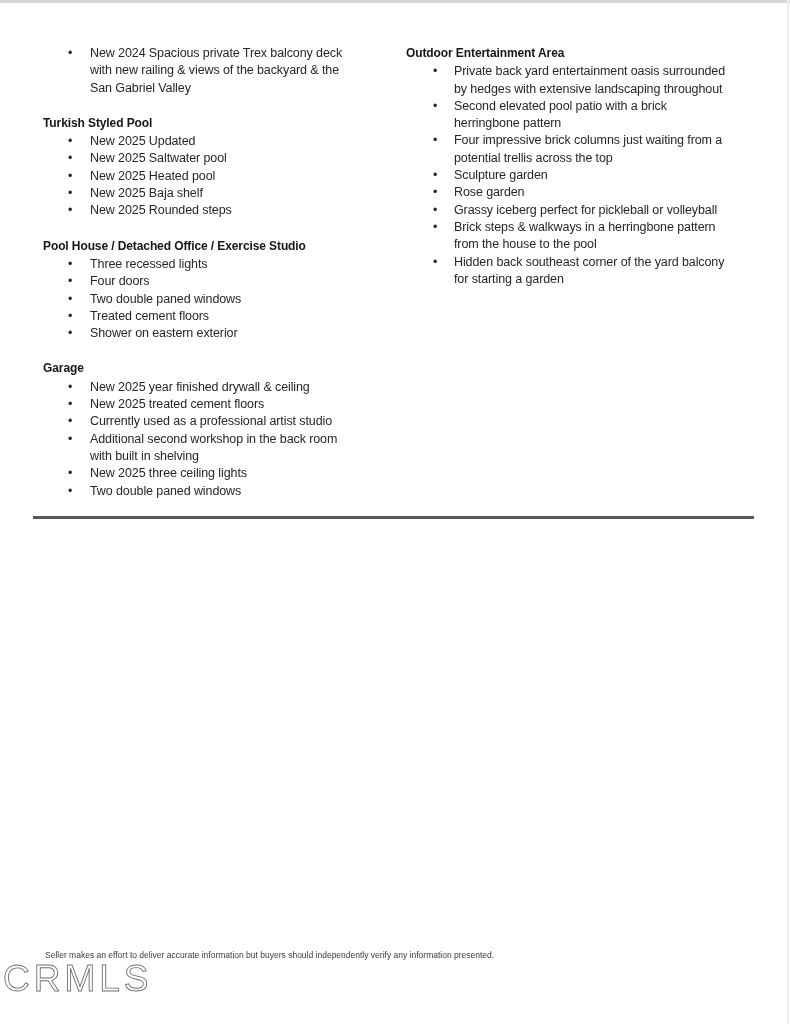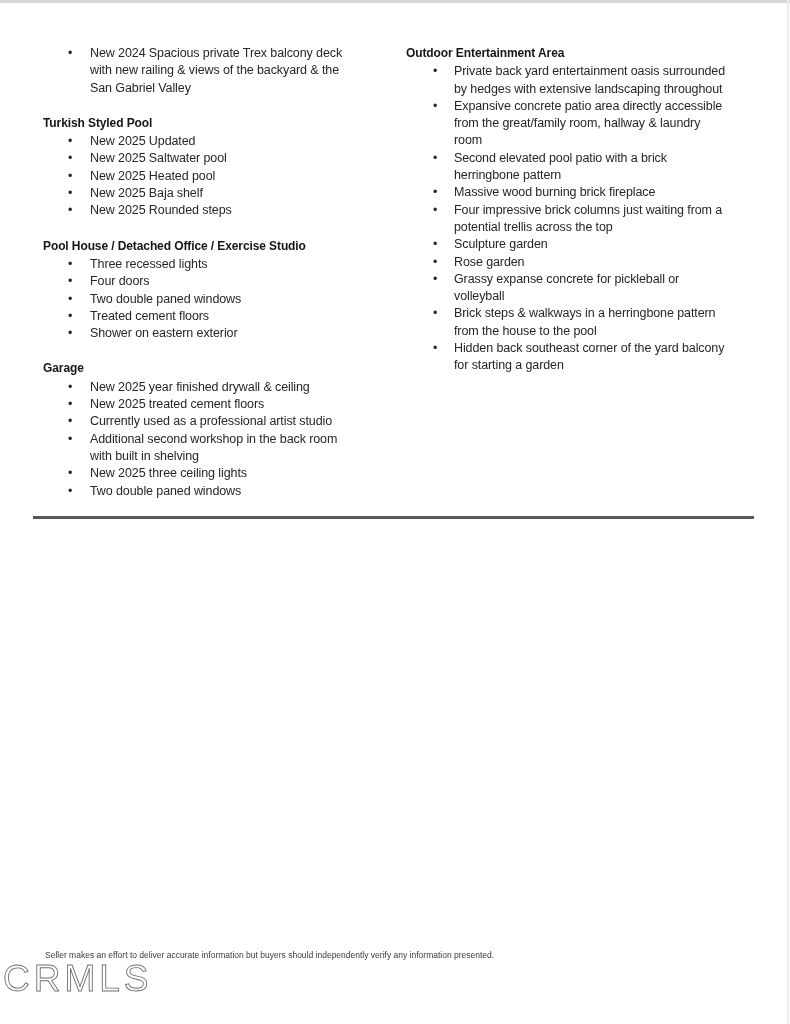--- a/index.html
+++ b/index.html
@@ -141,27 +141,25 @@
         <li>New 2025 three ceiling lights</li>
         <li>Two double paned windows</li>
       </ul>
     </div>
   </div>
 <div class="column right">
     <div class="section">
       <div class="heading">Outdoor Entertainment Area</div>
       <ul class="bullets">
         <li>Private back yard entertainment oasis surrounded by hedges with extensive landscaping throughout</li>
-        <li>Expansive concrete patio area directly accessible from the great/family room, hallway &amp; laundry room</li>
         <li>Second elevated pool patio with a brick herringbone pattern</li>
-        <li>Massive wood burning brick fireplace</li>
         <li>Four impressive brick columns just waiting from a potential trellis across the top</li>
         <li>Sculpture garden</li>
         <li>Rose garden</li>
-        <li>Grassy expanse concrete for pickleball or volleyball</li>
+        <li>Grassy iceberg perfect for pickleball or volleyball</li>
         <li>Brick steps &amp; walkways in a herringbone pattern from the house to the pool</li>
         <li>Hidden back southeast corner of the yard balcony for starting a garden</li>
       </ul>
     </div>
   </div>
 
 <div class="divider"></div>
 
 <div class="disclaimer">Seller makes an effort to deliver accurate information but buyers should independently verify any information presented.</div>
 

